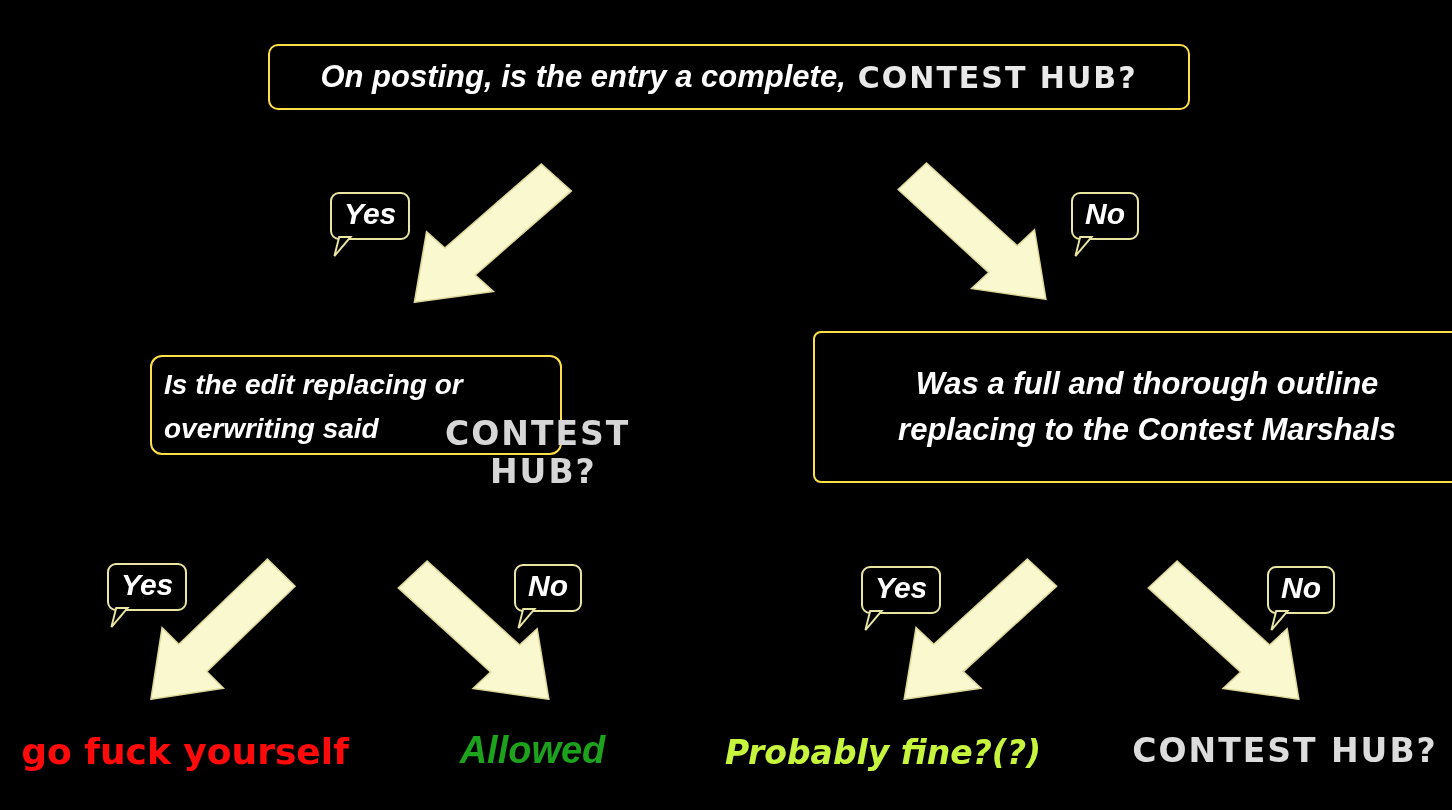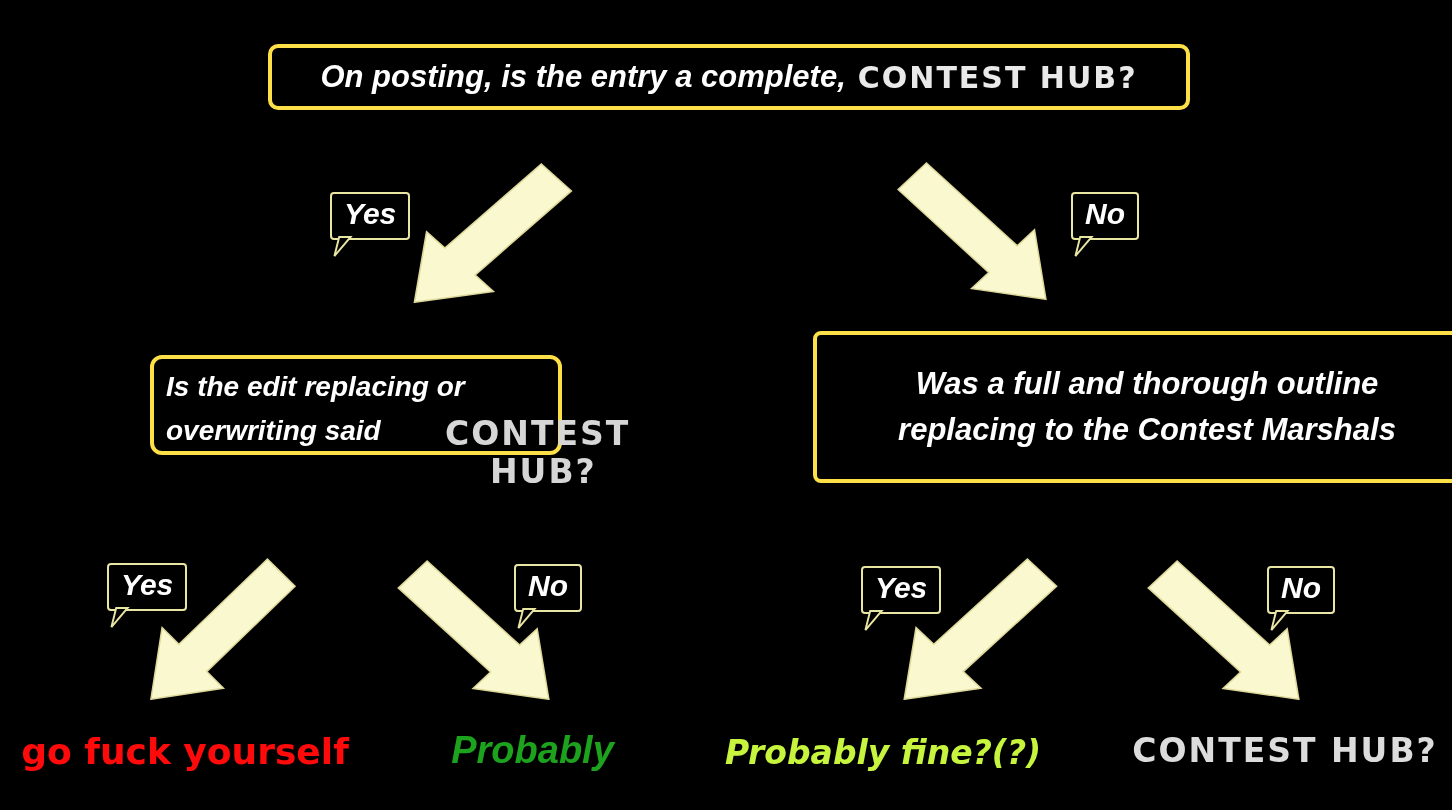--- a/index.html
+++ b/index.html
@@ -2,21 +2,21 @@
 <html><head>
 <meta charset="utf-8">
 <style>
   html,body { margin:0; padding:0; background:#000; }
   .canvas {
     position:relative; width:1452px; height:810px; background:#000000;
     overflow:hidden; font-family:"Liberation Sans", sans-serif;
   }
   
   .qbox {
-    position:absolute; border:4px solid #fde047; border-radius:10px;
+    position:absolute; border:2px solid #fde047; border-radius:10px;
     background:#000; color:#ffffff; font-weight:bold; font-style:italic;
     box-sizing:border-box;
   }
   .top-box { left:268px; top:44px; width:922px; height:66px;
     display:flex; align-items:center; justify-content:center; gap:12px; font-size:31px; }
   .left-box { left:150px; top:355px; width:412px; height:100px;
     font-size:28px; line-height:44px; padding:6px 16px 0 12px; border-radius:12px; }
   .right-box { left:765px; top:331px; width:668px; height:152px;
     font-size:31px; line-height:46px; text-align:center; border-radius:8px;
     display:flex; flex-direction:column; justify-content:center;margin-left:48px; }
@@ -24,21 +24,21 @@
   .comic {
     font-family:"DejaVu Sans", sans-serif; font-style:normal;
     letter-spacing:2px; font-weight:bold;text-align:center;
   }
   .root-highlight { color:#e9e9e9; font-size:30px; }
   .overflow-word { position:absolute; color:#d6d6d6; font-size:33px; }
   .ow1 { left:445px; top:414px; }
   .ow2 { left:490px; top:452px; }
   
   .bubble {
-    position:absolute; border:2px solid #e9e5a3; border-radius:4px;
+    position:absolute; border:2px solid #e9e5a3; border-radius:9px;
     background:#000; color:#ffffff; font-weight:bold; font-style:italic;
     font-size:30px; padding:1px 12px 5px 12px; line-height:38px;
   }
   .bubble .tail { position:absolute; left:0px; bottom:-19px; width:22px; height:21px; }
   .bubble .tail polygon { fill:#000; stroke:#e9e5a3; stroke-width:2; }
   
   .arrow { position:absolute; overflow:visible; }
   .arrow polygon { fill:#faf8ce; stroke:#ddd89a; stroke-width:1.5; }
   
   .outcome {
@@ -128,17 +128,17 @@
     <polygon points="154,144 80.5,132.7 97.5,115.7 8,28 36,0 125.7,87.5 142.7,70.5"></polygon>
   </svg>
   <div class="bubble" style="left:1267px; top:566px;">
     <span>No</span>
     <svg class="tail" viewBox="0 0 22 22">
         <polygon points="2,21 7,1 19,1"></polygon>
       </svg>
   </div>
 
   <div class="outcome outcome-red">go fuck yourself</div>
-  <div class="outcome outcome-green">Probably</div>
+  <div class="outcome outcome-green">Allowed</div>
   <div class="outcome outcome-yg">Probably fine?(?)</div>
   <div class="outcome outcome-white comic">CONTEST HUB?</div>
 
 </div>
 
 </body></html>

